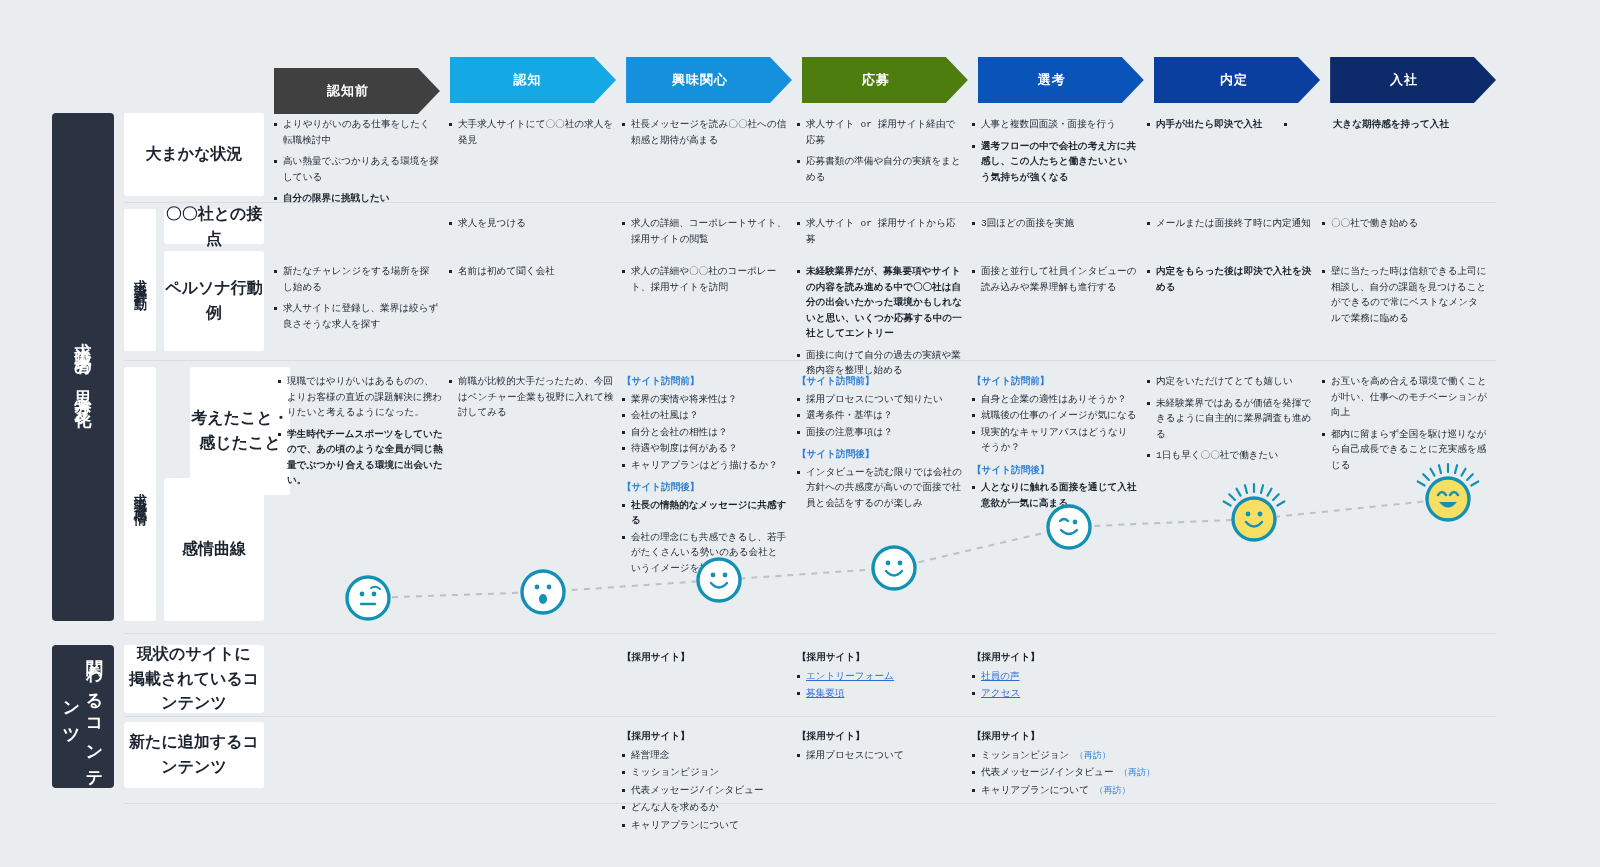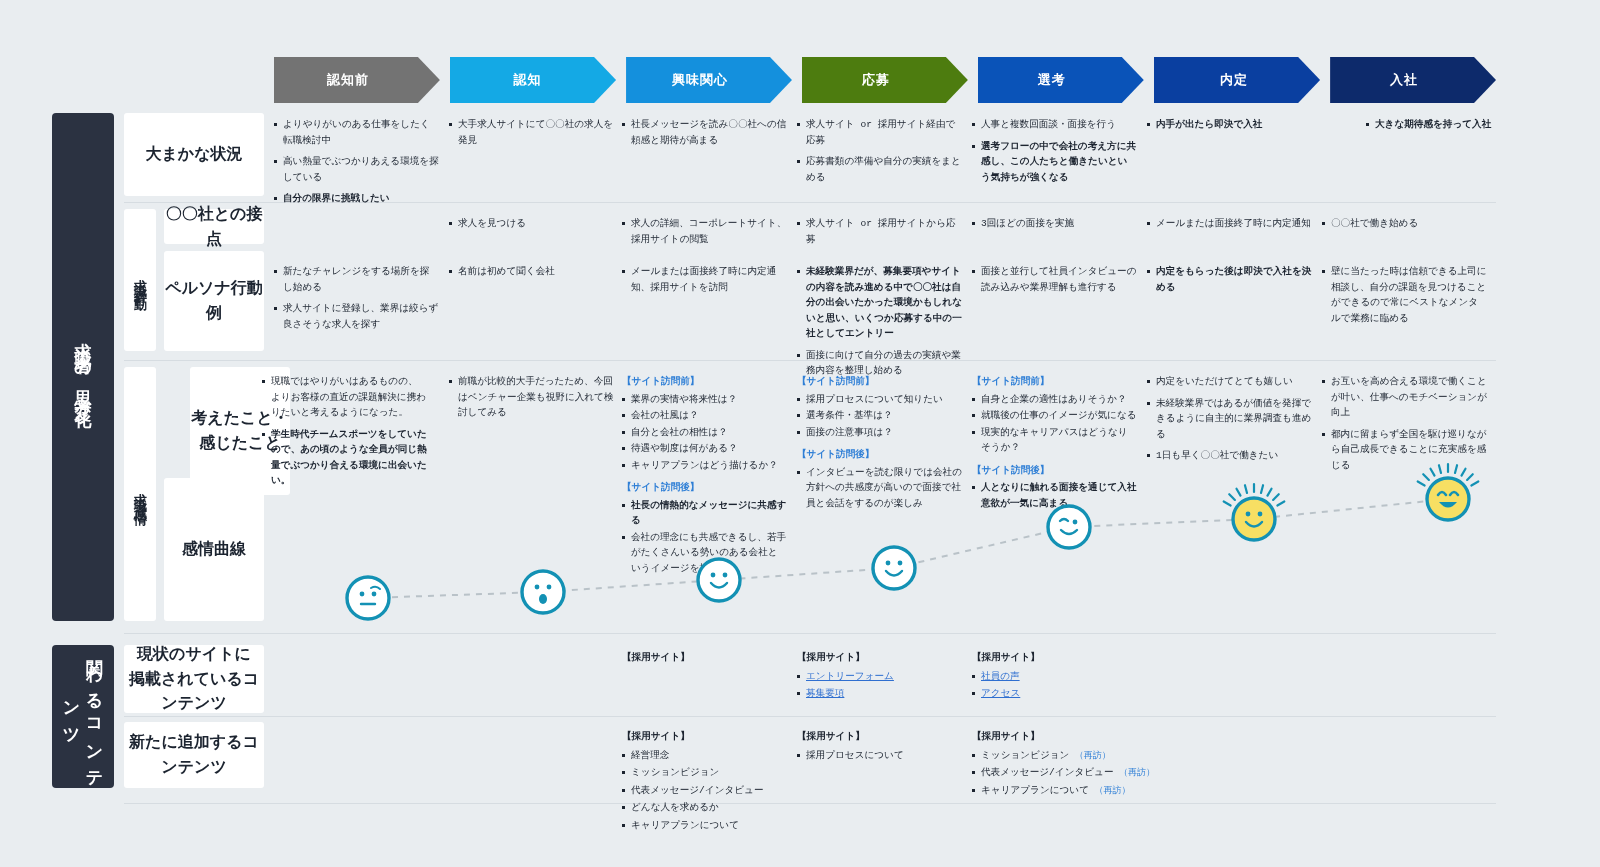--- a/index.html
+++ b/index.html
@@ -125,21 +125,21 @@
 
   
   .curve { position: absolute; left: 0; top: 0; width: 1600px; height: 867px; pointer-events: none; }
 </style>
 </head>
 <body>
 
 <div class="map">
 
   <div class="stages" id="stages">
-      <div class="stage" style="background: #737373; width: 172px;">
+      <div class="stage" style="background: #404040; width: 172px; margin-top: 11px;">
         <span class="stage-label">認知前</span>
       </div>
       <div class="stage" style="background: rgb(20, 169, 229); width: 172px; padding-left: 7px;">
         <span class="stage-label">認知</span>
       </div>
       <div class="stage" style="background: rgb(20, 144, 221); width: 172px;">
         <span class="stage-label">興味関心</span>
       </div>
       <div class="stage" style="background: #4d7c0f; width: 172px;">
         <span class="stage-label">応募</span>
@@ -230,21 +230,21 @@
         <ul>
           <li>人事と複数回面談・面接を行う</li>
           <li class="strong">選考フローの中で会社の考え方に共感し、この人たちと働きたいという気持ちが強くなる</li>
         </ul>
       </div>
       <div class="cell" style="left: 1147px; top: 117px; width: 165px;">
         <ul>
           <li class="strong">内手が出たら即決で入社</li>
         </ul>
       </div>
-      <div class="cell" style="left: 1366px; top: 117px; width: 165px;">
+      <div class="cell" style="left: 1284px; top: 117px; width: 165px; text-align: right;">
         <ul>
           <li class="strong">大きな期待感を持って入社</li>
         </ul>
       </div>
       <div class="cell" style="left: 449px; top: 216px; width: 165px;">
         <ul>
           <li>求人を見つける</li>
         </ul>
       </div>
       <div class="cell" style="left: 622px; top: 216px; width: 165px;">
@@ -278,21 +278,21 @@
           <li>求人サイトに登録し、業界は絞らず良さそうな求人を探す</li>
         </ul>
       </div>
       <div class="cell" style="left: 449px; top: 264px; width: 165px;">
         <ul>
           <li>名前は初めて聞く会社</li>
         </ul>
       </div>
       <div class="cell" style="left: 622px; top: 264px; width: 165px;">
         <ul>
-          <li>メールまたは面接終了時に内定通知、採用サイトを訪問</li>
+          <li>求人の詳細や〇〇社のコーポレート、採用サイトを訪問</li>
         </ul>
       </div>
       <div class="cell" style="left: 797px; top: 264px; width: 165px;">
         <ul>
           <li class="strong">未経験業界だが、募集要項やサイトの内容を読み進める中で〇〇社は自分の出会いたかった環境かもしれないと思い、いくつか応募する中の一社としてエントリー</li>
           <li>面接に向けて自分の過去の実績や業務内容を整理し始める</li>
         </ul>
       </div>
       <div class="cell" style="left: 972px; top: 264px; width: 165px;">
         <ul>
@@ -302,21 +302,21 @@
       <div class="cell" style="left: 1147px; top: 264px; width: 165px;">
         <ul>
           <li class="strong">内定をもらった後は即決で入社を決める</li>
         </ul>
       </div>
       <div class="cell" style="left: 1322px; top: 264px; width: 165px;">
         <ul>
           <li>壁に当たった時は信頼できる上司に相談し、自分の課題を見つけることができるので常にベストなメンタルで業務に臨める</li>
         </ul>
       </div>
-      <div class="cell" style="left: 262px; top: 374px; width: 165px;">
+      <div class="cell" style="left: 278px; top: 374px; width: 165px;">
         <div>
           <ul>
             <li class="">現職ではやりがいはあるものの、よりお客様の直近の課題解決に携わりたいと考えるようになった。</li>
             <li class="strong ">学生時代チームスポーツをしていたので、あの頃のような全員が同じ熱量でぶつかり合える環境に出会いたい。</li>
           </ul>
         </div>
       </div>
       <div class="cell" style="left: 449px; top: 374px; width: 165px;">
         <div>
           <ul>

